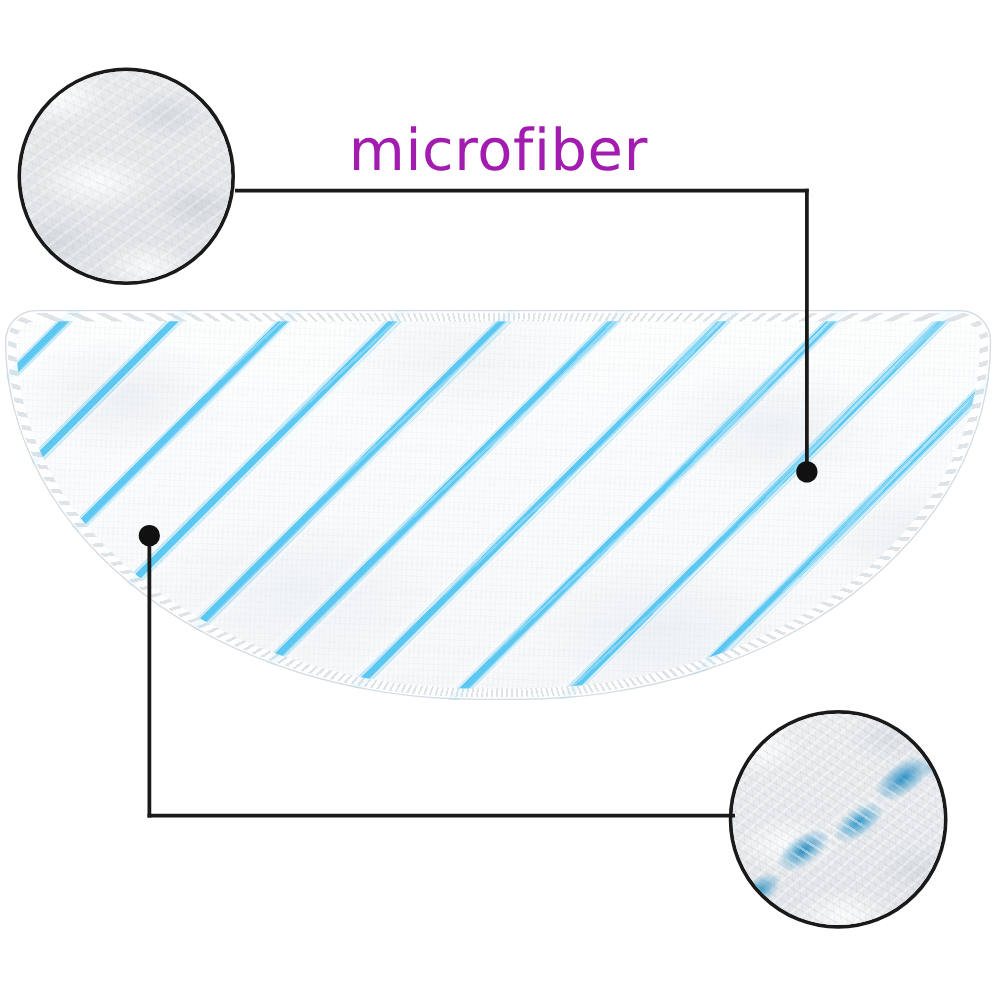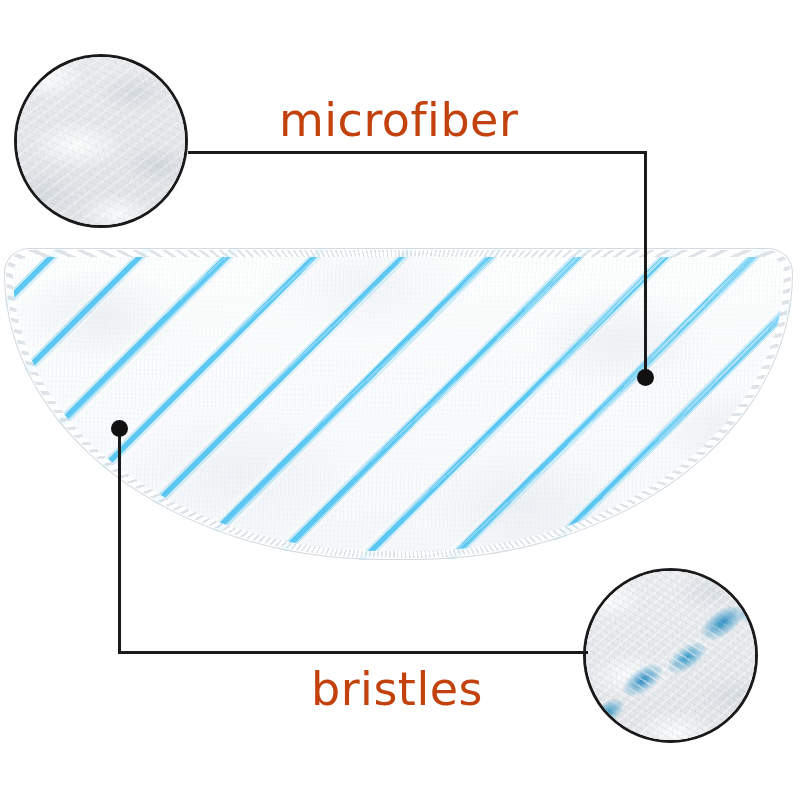--- a/index.html
+++ b/index.html
@@ -227,21 +227,21 @@
   .dot {
     position: absolute;
     width: 17px; height: 17px;
     border-radius: 50%;
     background: #111111;
   }
 
   
   .label {
     position: absolute;
-    color: #c2410c;
+    color: #a21caf;
     font-size: 46px;
     font-weight: 400;
     letter-spacing: 0.5px;
     white-space: nowrap;
     line-height: 1;
   }
 </style>
 </head>
 <body>
 
@@ -277,15 +277,14 @@
     <div class="br-fibre"></div>
     <div class="br-band"></div>
     <div class="br-band-tufts"></div>
   </div>
 
   <div class="leader leader-v" style="left:118px; top:430px; height:224px;"></div>
 
   <div class="leader leader-h" style="left:118px; top:651px; width:470px;"></div>
   <div class="dot" style="left:111px; top:420px;"></div>
 
-  <div class="label" style="left:311px; top:666px;">bristles</div>
 
 </div>
 
 </body></html>

